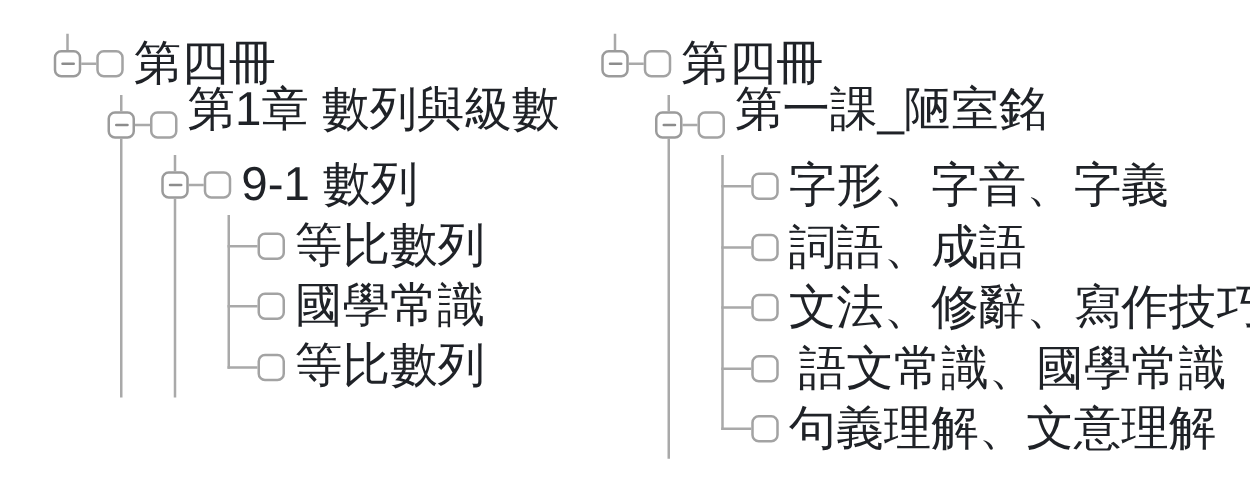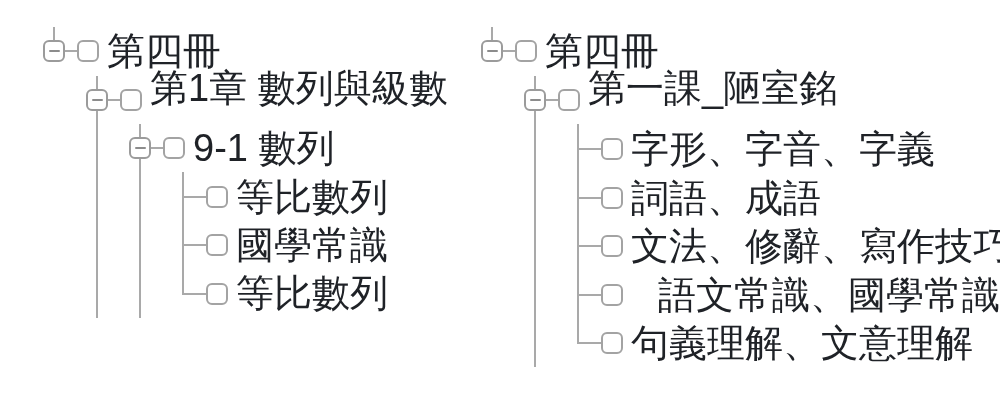--- a/index.html
+++ b/index.html
@@ -111,19 +111,19 @@
     <span class="cb" style="left:601px;top:138px"></span>
     <span class="lb" style="left:631px;top:125px">字形、字音、字義</span>
 
     <span class="cb" style="left:601px;top:187px"></span>
     <span class="lb" style="left:631px;top:174px">詞語、成語</span>
 
     <span class="cb" style="left:601px;top:235px"></span>
     <span class="lb" style="left:631px;top:222px">文法、修辭、寫作技巧</span>
 
     <span class="cb" style="left:601px;top:284px"></span>
-    <span class="lb" style="left:658px;top:271px">語文常識、國學常識</span>
+    <span class="lb" style="left:639px;top:271px">語文常識、國學常識</span>
 
     <span class="cb" style="left:601px;top:332px"></span>
     <span class="lb" style="left:631px;top:319px">句義理解、文意理解</span>
   </div>
 
 </div>
 
 </body></html>

